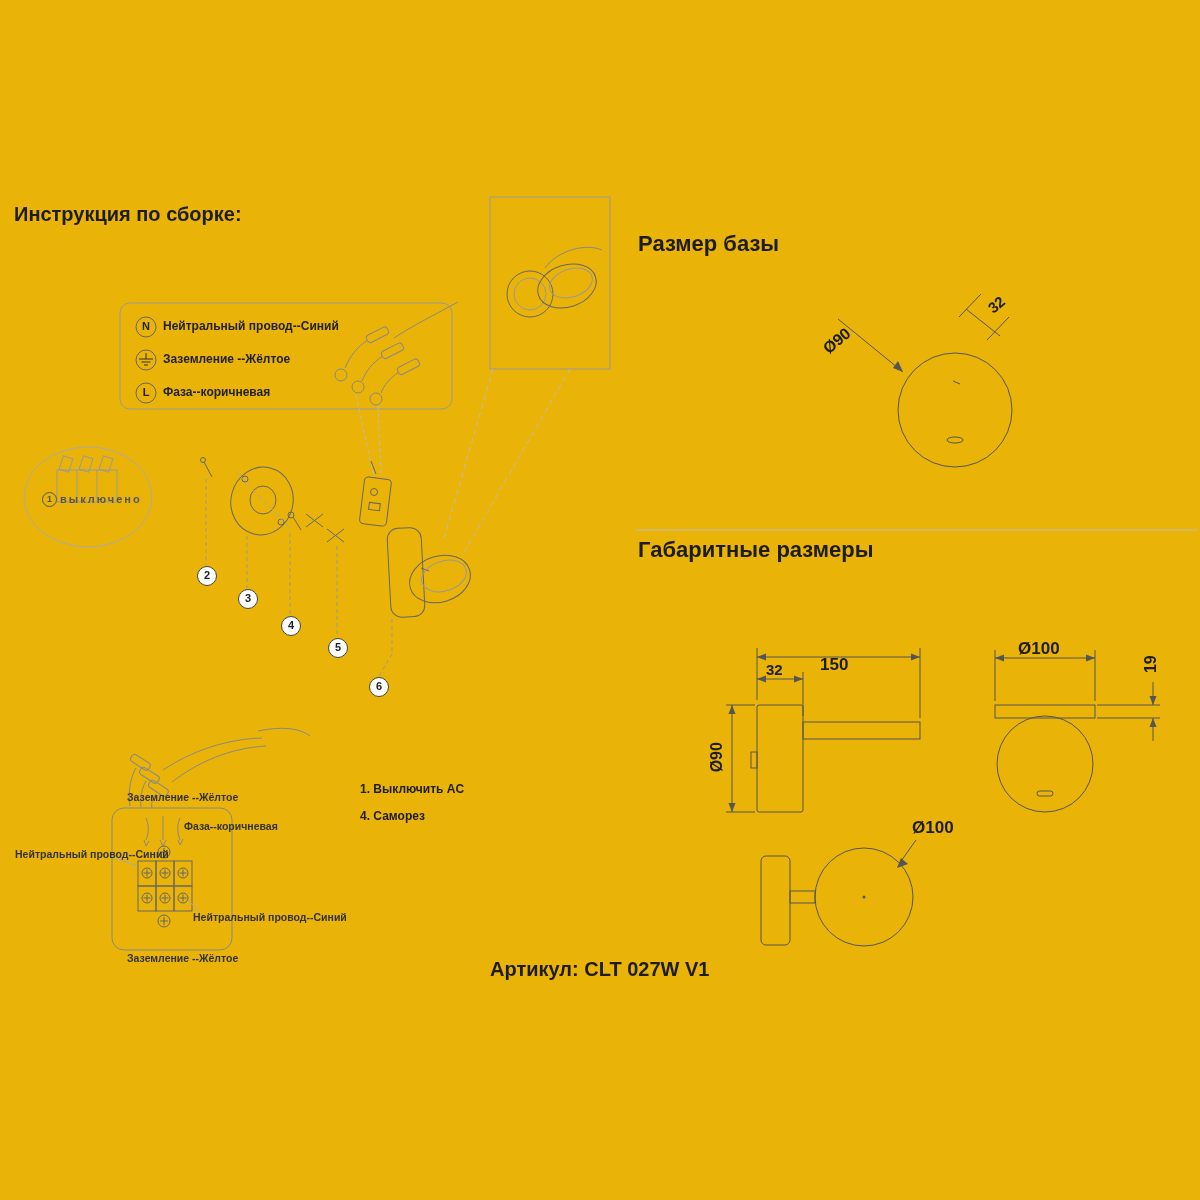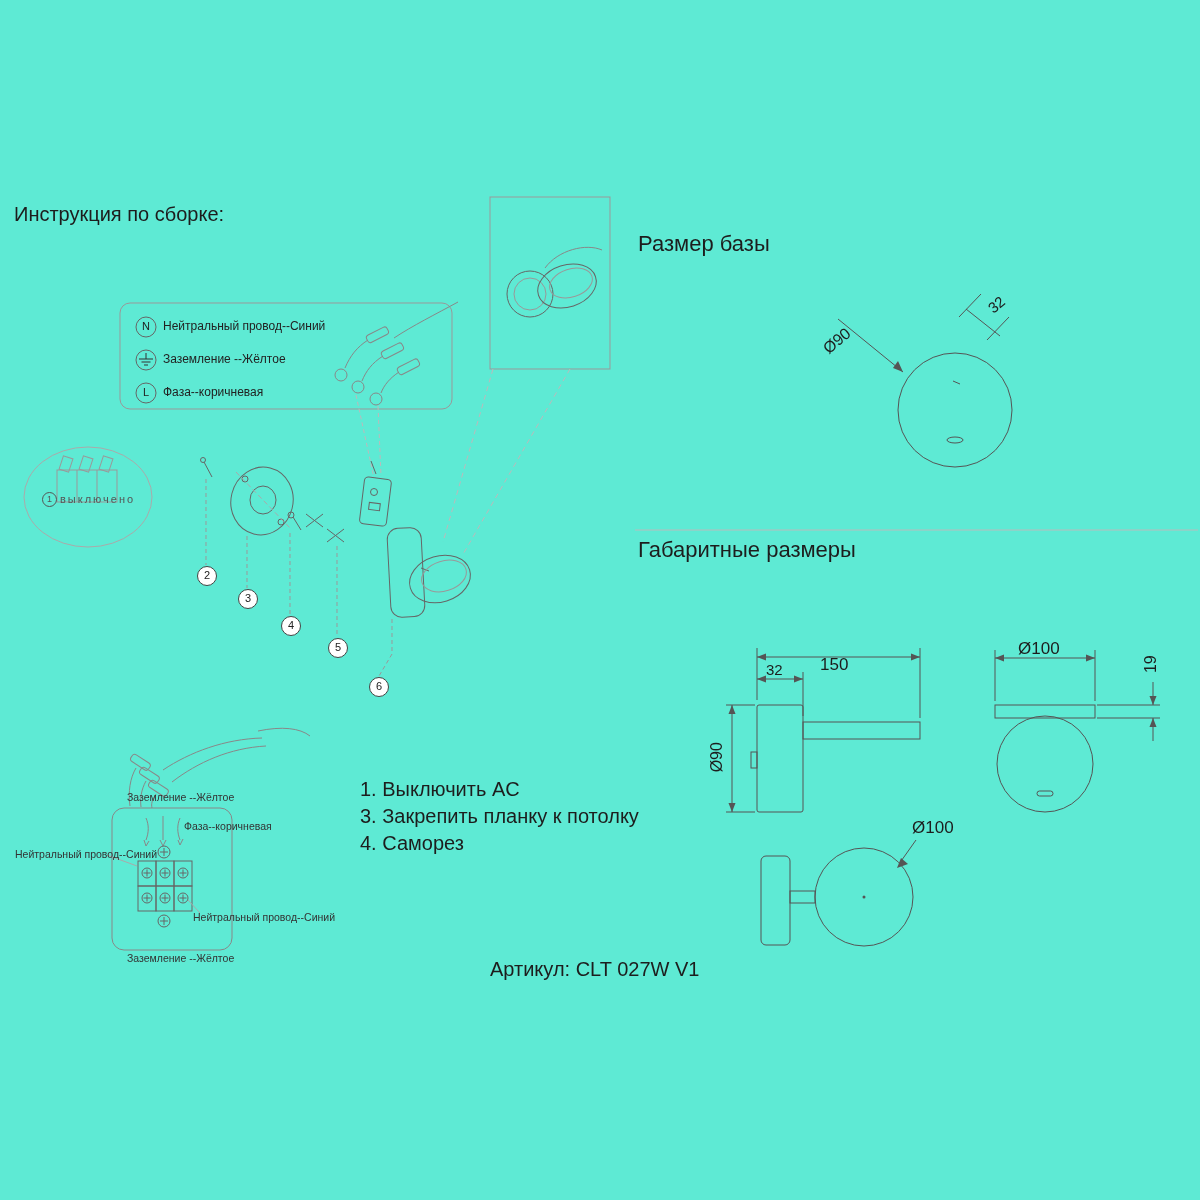--- a/index.html
+++ b/index.html
@@ -1,18 +1,18 @@
 <!DOCTYPE html>
 <html><head>
 <meta charset="utf-8">
 <style>
   html,body{margin:0;padding:0;background:#fff;}
   .page{
-    position:relative;width:1200px;height:1200px;background:#5eead4;
-    font-family:"Liberation Sans", sans-serif;color:#1d1d1d;overflow:hidden;
+    position:relative;width:1200px;height:1200px;background:#eab308;
+    font-family:"Liberation Sans", sans-serif;color:#1d1d1d;overflow:hidden;font-weight:bold;
   }
   svg.linework{position:absolute;left:0;top:0;}
   .lbl{position:absolute;white-space:nowrap;line-height:1.15;}
   .t20{font-size:20px;}
   .t22{font-size:22px;}
   .t17{font-size:17px;}
   .t16{font-size:16px;}
   .t15{font-size:15px;}
   .t12{font-size:12px;color:#222;}
   .t11{font-size:11px;color:#333;}
@@ -22,21 +22,21 @@
   .callout{
     position:absolute;width:18px;height:18px;border:1px solid #444;border-radius:50%;
     background:#fff;text-align:center;line-height:17px;font-size:11px;color:#222;
   }
   .legend-sym{position:absolute;width:14px;text-align:center;font-size:11px;color:#222;}
   .breaker{letter-spacing:2px;color:#555;}
   .circnum{
     display:inline-block;width:13px;height:13px;border:1px solid #555;border-radius:50%;
     text-align:center;line-height:12px;font-size:9px;letter-spacing:0;margin-right:3px;vertical-align:1px;
   }
-  .steps div{font-size:20px;line-height:27px;color:#1d1d1d;}
+  .steps div{font-size:12px;line-height:27px;color:#1d1d1d;}
 </style>
 </head>
 <body>
 
 <div class="page">
 
   
   <svg class="linework" width="1200" height="1200" viewBox="0 0 1200 1200">
     <g stroke="#666" fill="none" stroke-width="1">
 
@@ -247,21 +247,20 @@
   <div class="lbl t17" style="left:820px;top:655px">150</div>
   <div class="lbl t15" style="left:766px;top:661px">32</div>
   <div class="lbl t16 rot90" style="left:702px;top:748px">Ø90</div>
   <div class="lbl t17" style="left:1018px;top:639px">Ø100</div>
   <div class="lbl t16 rot90" style="left:1142px;top:655px">19</div>
   <div class="lbl t17" style="left:912px;top:818px">Ø100</div>
 
   
   <div class="lbl steps" style="left:360px;top:776px">
     <div>1. Выключить AC</div>
-    <div>3. Закрепить планку к потолку</div>
     <div>4. Саморез</div>
   </div>
 
   
   <div class="lbl t20" style="left:490px;top:958px">Артикул: CLT 027W V1</div>
 
   
   <div class="lbl t10" style="left:127px;top:791px">Заземление --Жёлтое</div>
   <div class="lbl t10" style="left:15px;top:848px">Нейтральный провод--Синий</div>
   <div class="lbl t10" style="left:184px;top:820px">Фаза--коричневая</div>

